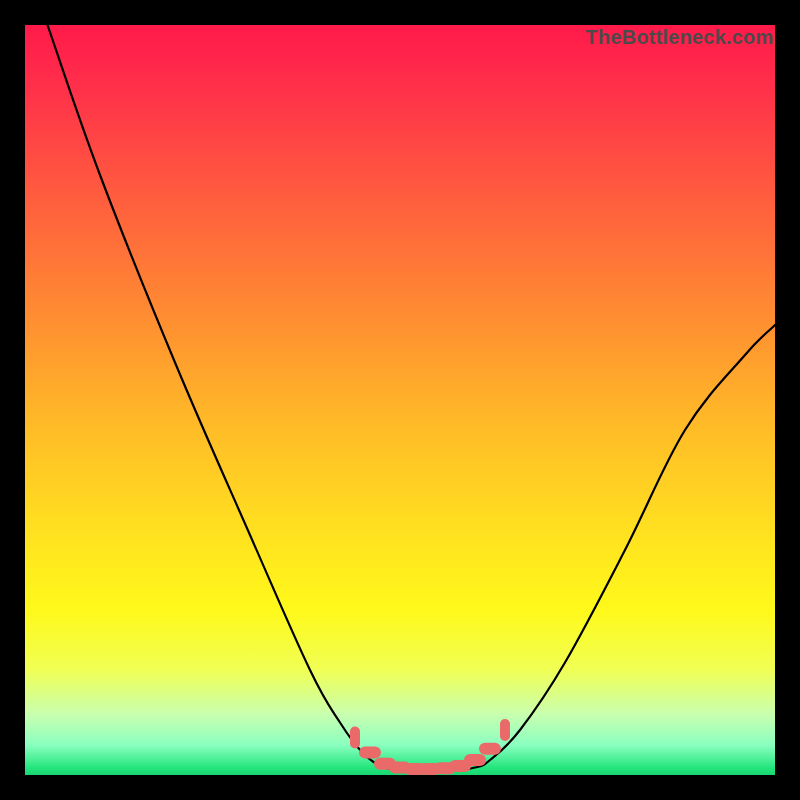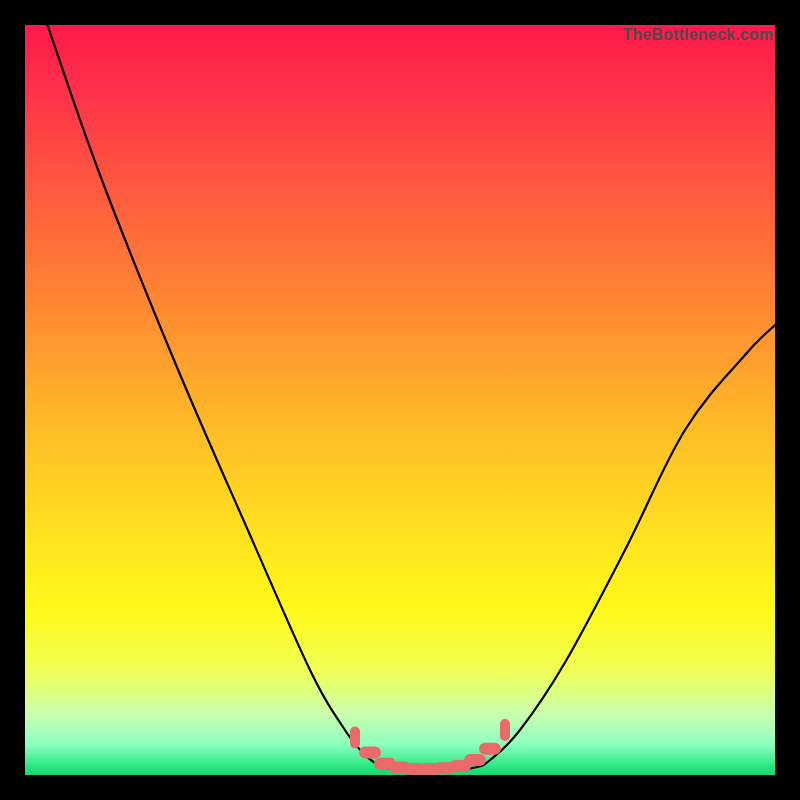--- a/index.html
+++ b/index.html
@@ -39,21 +39,21 @@
       #25e67e 99%,
       #18d670 100%
     );
     overflow: hidden;
   }
   .watermark {
     position: absolute;
     top: 26px;
     right: 26px;
     color: #4a4a4a;
-    font-size: 16px;
+    font-size: 20px;
     font-weight: 600;
     letter-spacing: 0.2px;
     user-select: none;
     margin-left: 6px;
   }
   svg.curves {
     position: absolute;
     top: 0;
     left: 0;
     width: 750px;

